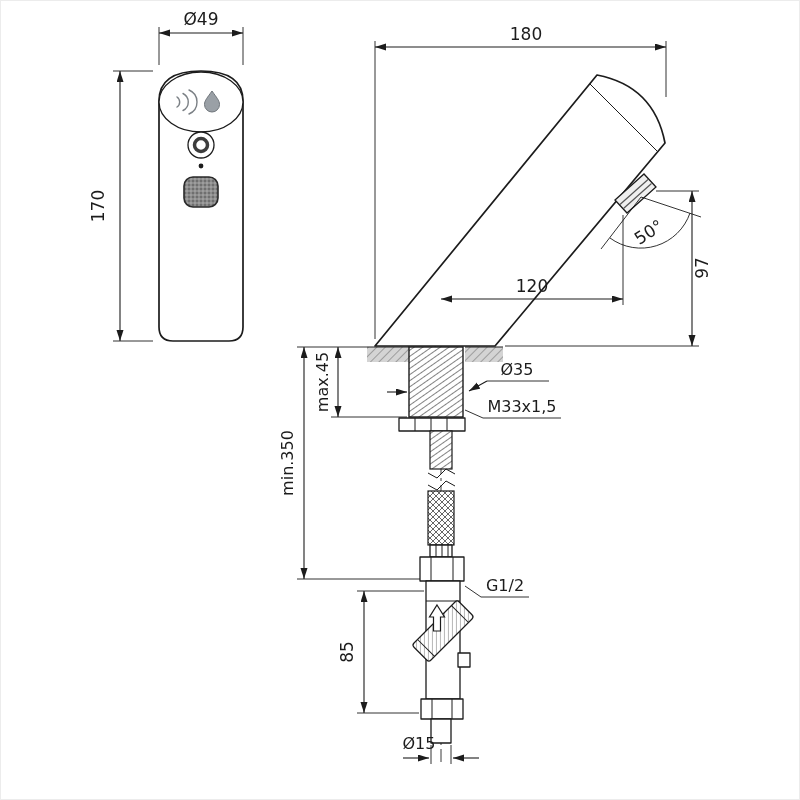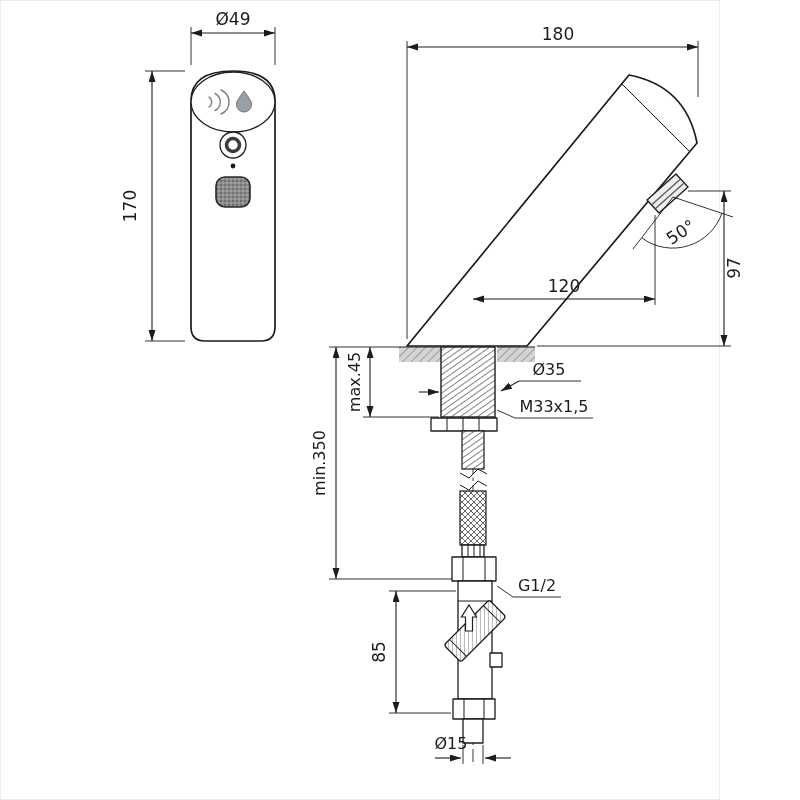--- a/index.html
+++ b/index.html
@@ -1,16 +1,16 @@
 <!DOCTYPE html>
 <html><head>
 <meta charset="utf-8">
 <style>
   html,body{margin:0;padding:0;background:#fff;}
-  #stage{width:720px;height:800px;position:relative;background:#fff;border:1px solid #ececec;box-sizing:border-box;padding-left:32px;}
+  #stage{width:800px;height:800px;position:relative;background:#fff;border:1px solid #ececec;box-sizing:border-box;}
   svg{display:block;}
   svg text{font-family:"DejaVu Sans", sans-serif;font-size:17px;fill:#1c1c1c;}
   svg text.small{font-size:16px;}
   .outline{fill:#fff;stroke:#1c1c1c;stroke-width:1.7;stroke-linejoin:round;}
   .thin{stroke-width:1.3;}
   .thinline{stroke:#1c1c1c;stroke-width:1;fill:none;}
   .dim{stroke:#1c1c1c;stroke-width:1.1;fill:none;}
   .ext{stroke:#1c1c1c;stroke-width:0.9;fill:none;}
   .centerline{stroke:#3a3a3a;stroke-width:1;stroke-dasharray:13 4 3 4;fill:none;}
   .icon{fill:none;stroke:#7b8085;stroke-width:1.4;stroke-linecap:round;}

